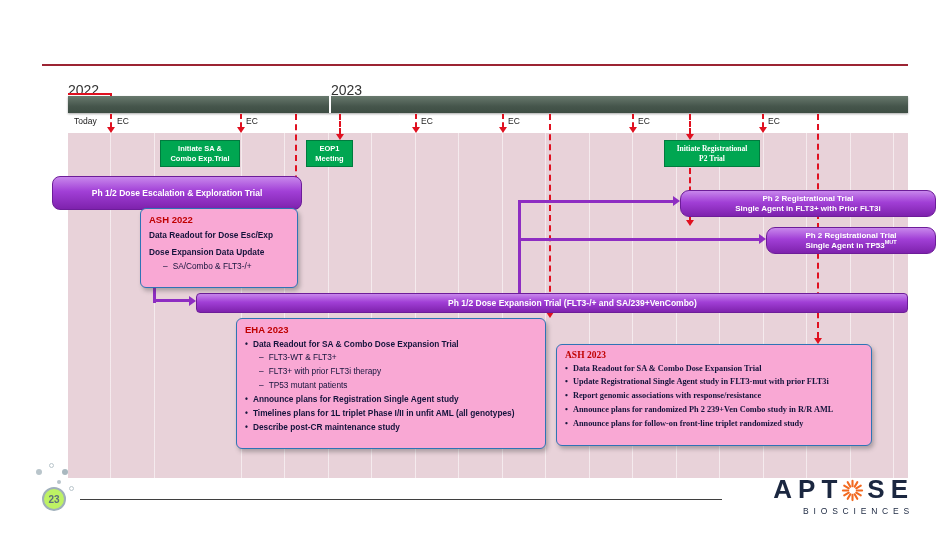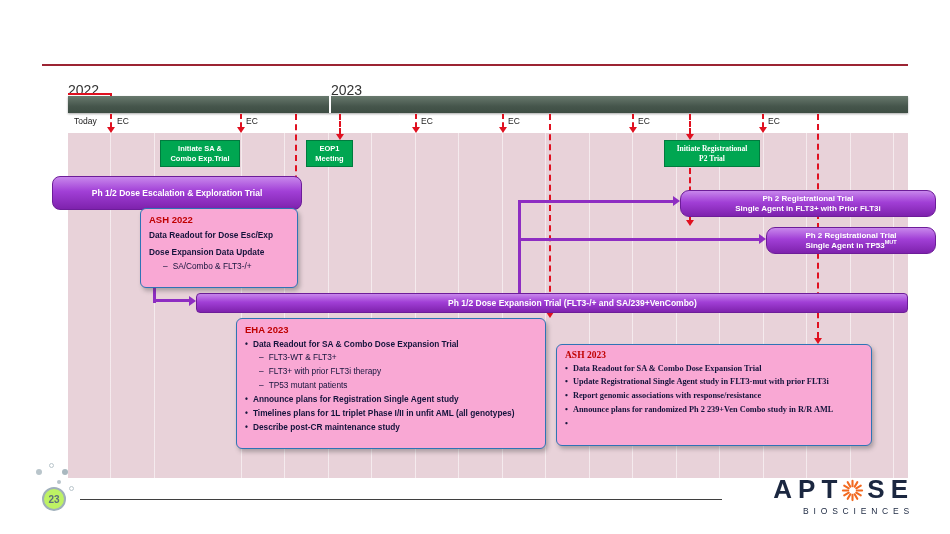--- a/index.html
+++ b/index.html
@@ -276,20 +276,21 @@
     <div class="ca-item lvl1">
       <span class="mark">•</span>
       <span>Report genomic associations with response/resistance</span>
     </div>
     <div class="ca-item lvl1">
       <span class="mark">•</span>
       <span>Announce plans for randomized Ph 2 239+Ven Combo study in R/R AML</span>
     </div>
     <div class="ca-item lvl1">
       <span class="mark">•</span>
+      <span>Announce plans for follow-on front-line triplet randomized study</span>
     </div>
   </div>
 
   <div class="footer-rule"></div>
   <span class="dot dot1"></span>
   <span class="dot dot2"></span>
   <span class="dot dot3"></span>
   <span class="dot dot4"></span>
   <span class="dot dot5"></span>
   <div class="page-circle">23</div>

